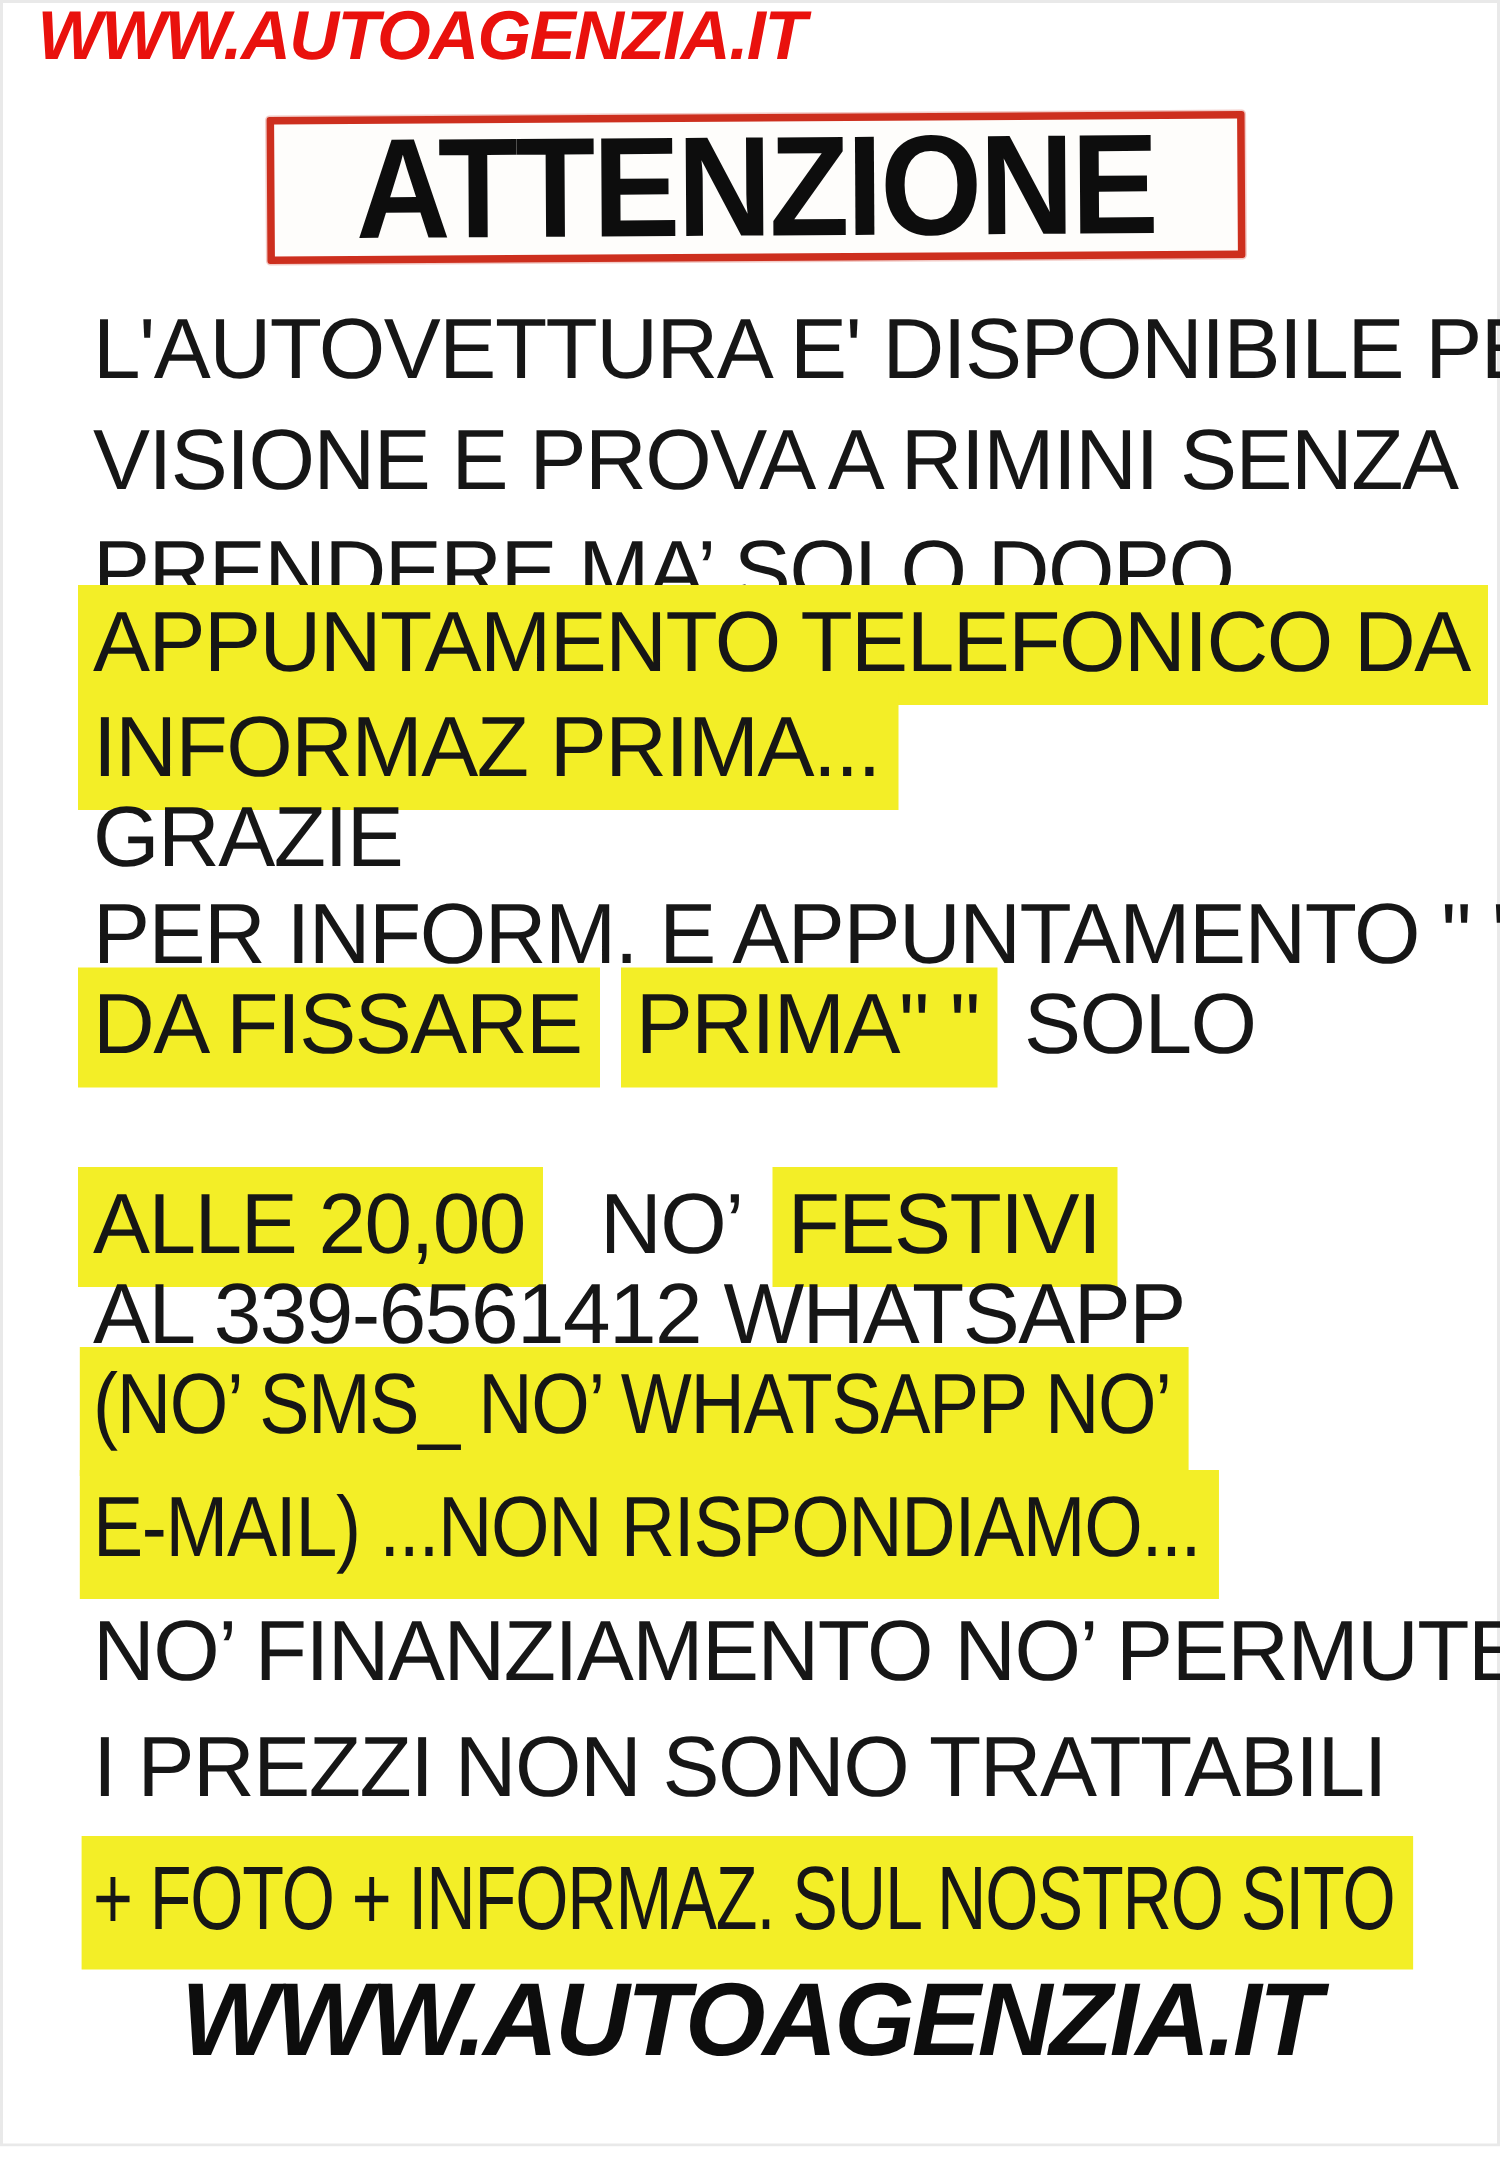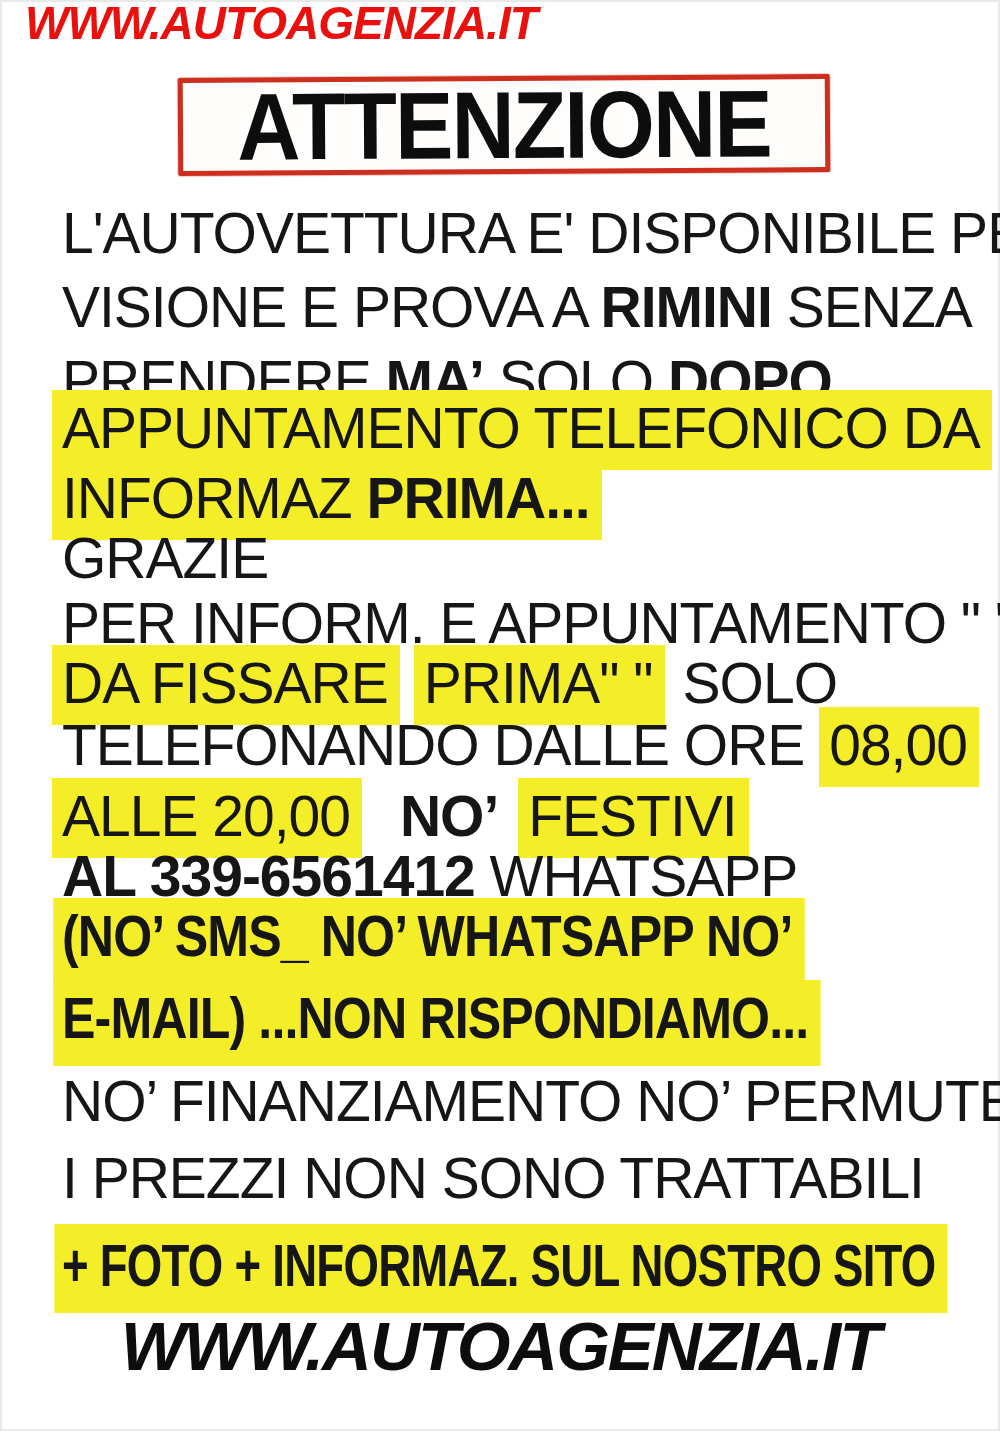--- a/index.html
+++ b/index.html
@@ -57,21 +57,21 @@
   }
   .ln {
     position: absolute;
     left: 62px;
     font-size: 57px;
     line-height: 1;
     letter-spacing: -1px;
     white-space: nowrap;
     color: var(--ink);
   }
-  .b { font-weight: bold; }
+  .b { font-weight: normal; }
   .hl {
     background: var(--highlight);
     padding: 6px 12px 10px 10px;
   }
   .hl-left { margin-left: -10px; }
   .hl-tall { padding: 6px 14px 16px 10px; }
   .condense { display: inline-block; transform: scaleX(0.88); transform-origin: left center; }
   .ln16-text {
     font-size: 60px;
     display: inline-block;
@@ -129,23 +129,20 @@
   </div>
 
   <div class="ln" style="top:595px">
     <span>PER INFORM. E APPUNTAMENTO " "</span>
   </div>
 
   <div class="ln" style="top:655px">
     <span class="hl hl-left">DA FISSARE</span><span class="hl" style="margin-left:14px">PRIMA" "</span><span style="margin-left:18px">SOLO</span>
   </div>
 
-  <div class="ln" style="top:717px">
-    <span>TELEFONANDO DALLE ORE </span><span class="hl">08,00</span>
-  </div>
 
   <div class="ln" style="top:788px">
     <span class="hl hl-left">ALLE 20,00</span><span class="b" style="margin-left:38px">NO’</span><span class="hl" style="margin-left:20px">FESTIVI</span>
   </div>
 
   <div class="ln" style="top:848px">
     <span class="b">AL 339-6561412</span><span> WHATSAPP</span>
   </div>
 
   <div class="ln b" style="top:908px">

